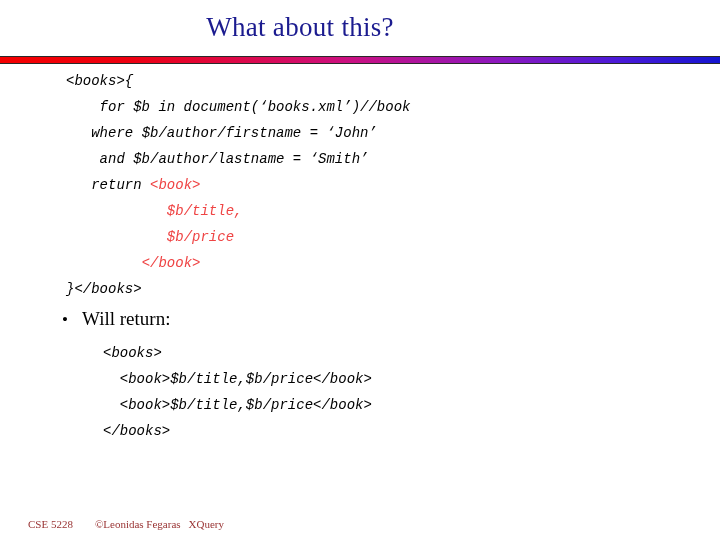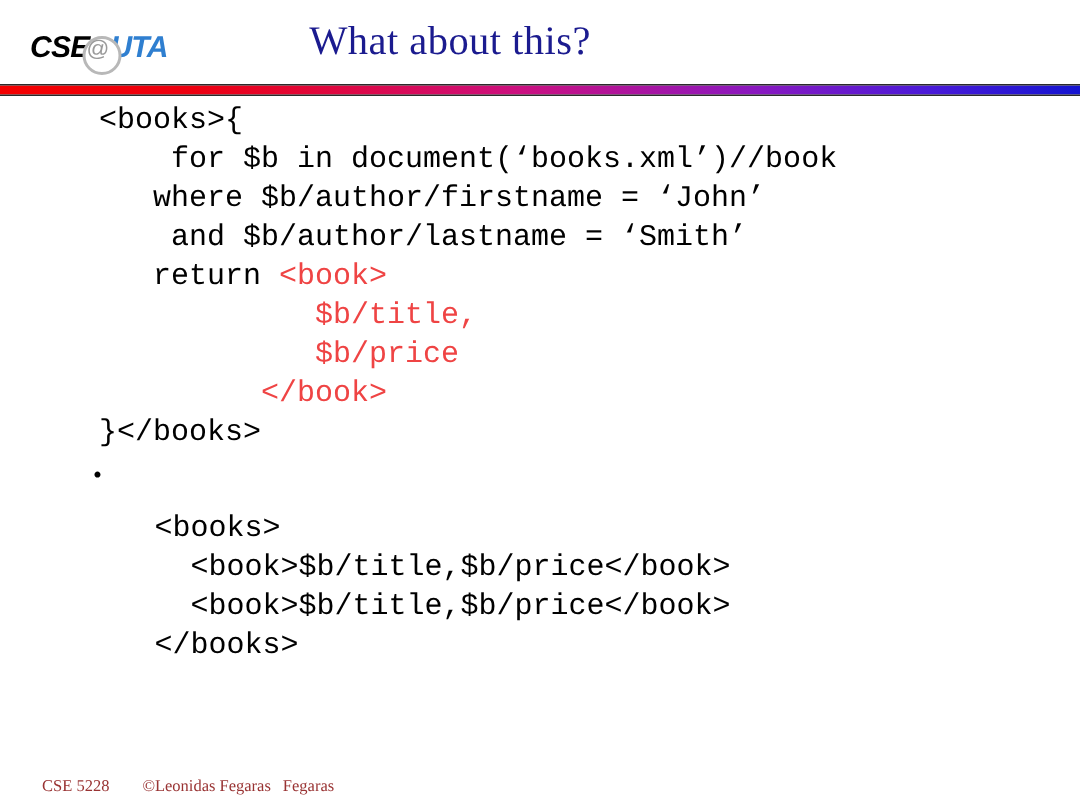--- a/index.html
+++ b/index.html
@@ -92,24 +92,25 @@
     background: linear-gradient(to right, #f40000 0%, #ee0010 18%, #cc1080 48%, #8a18c0 70%, #4a1ad8 86%, #1414d0 100%);
     border-top: 1px solid #2a2a2a;
     border-bottom: 1px solid #2a2a2a;
     box-sizing: border-box;
   }
 
   
   .code-block {
     position: absolute;
     font-family: "Liberation Mono", "DejaVu Sans Mono", monospace;
-    font-size: 20px;
+    font-size: 14px;
     line-height: 26px;
     white-space: pre;
     color: #000000;
+    font-style: italic;
   }
   #query-block { left: 66px; top: 68px; }
   #result-block { left: 66px; top: 340px; margin-left: 37px; }
   .code-line { white-space: pre; }
   .tok-plain { color: #000000; }
   .tok-tag   { color: #ef4444; }
 
   
   #bullet-row {
     position: absolute;
@@ -151,36 +152,34 @@
     font-size: 12px;
     color: #1b1b6f;
     margin-top: 41px;
   }
 </style>
 </head>
 <body>
 
 <div id="slide">
 
-  <div id="logo">
-    <span class="logo-text"><span class="cse">CSE</span><span class="at-wrap"><span class="at-ring"></span><span class="at-glyph">@</span></span><span class="uta">UTA</span></span>
-  </div>
 
   <div id="title">What about this?</div>
 
   <div id="rule"></div>
 
   <div id="query-block" class="code-block"><div class="code-line"><span></span><span class="tok-plain">&lt;books&gt;{</span></div><div class="code-line"><span>    </span><span class="tok-plain">for $b in document(‘books.xml’)//book</span></div><div class="code-line"><span>   </span><span class="tok-plain">where $b/author/firstname = ‘John’</span></div><div class="code-line"><span>    </span><span class="tok-plain">and $b/author/lastname = ‘Smith’</span></div><div class="code-line"><span>   </span><span class="tok-plain">return </span><span class="tok-tag">&lt;book&gt;</span></div><div class="code-line"><span>            </span><span class="tok-tag">$b/title,</span></div><div class="code-line"><span>            </span><span class="tok-tag">$b/price</span></div><div class="code-line"><span>         </span><span class="tok-tag">&lt;/book&gt;</span></div><div class="code-line"><span></span><span class="tok-plain">}&lt;/books&gt;</span></div></div>
 
   <div id="bullet-row">
     <span class="bullet-dot">•</span>
+    <span>Will return:</span>
   </div>
 
   <div id="result-block" class="code-block"><div class="code-line"><span></span><span class="tok-plain">&lt;books&gt;</span></div><div class="code-line"><span>  </span><span class="tok-plain">&lt;book&gt;$b/title,$b/price&lt;/book&gt;</span></div><div class="code-line"><span>  </span><span class="tok-plain">&lt;book&gt;$b/title,$b/price&lt;/book&gt;</span></div><div class="code-line"><span></span><span class="tok-plain">&lt;/books&gt;</span></div></div>
 
   <div id="footer">
     <span class="f-course">CSE 5228</span>
     <span class="f-author">©Leonidas Fegaras</span>
-    <span class="f-topic">Fegaras</span>
+    <span class="f-topic">XQuery</span>
   </div>
   <div id="page-number">10</div>
 
 </div>
 
 </body></html>

